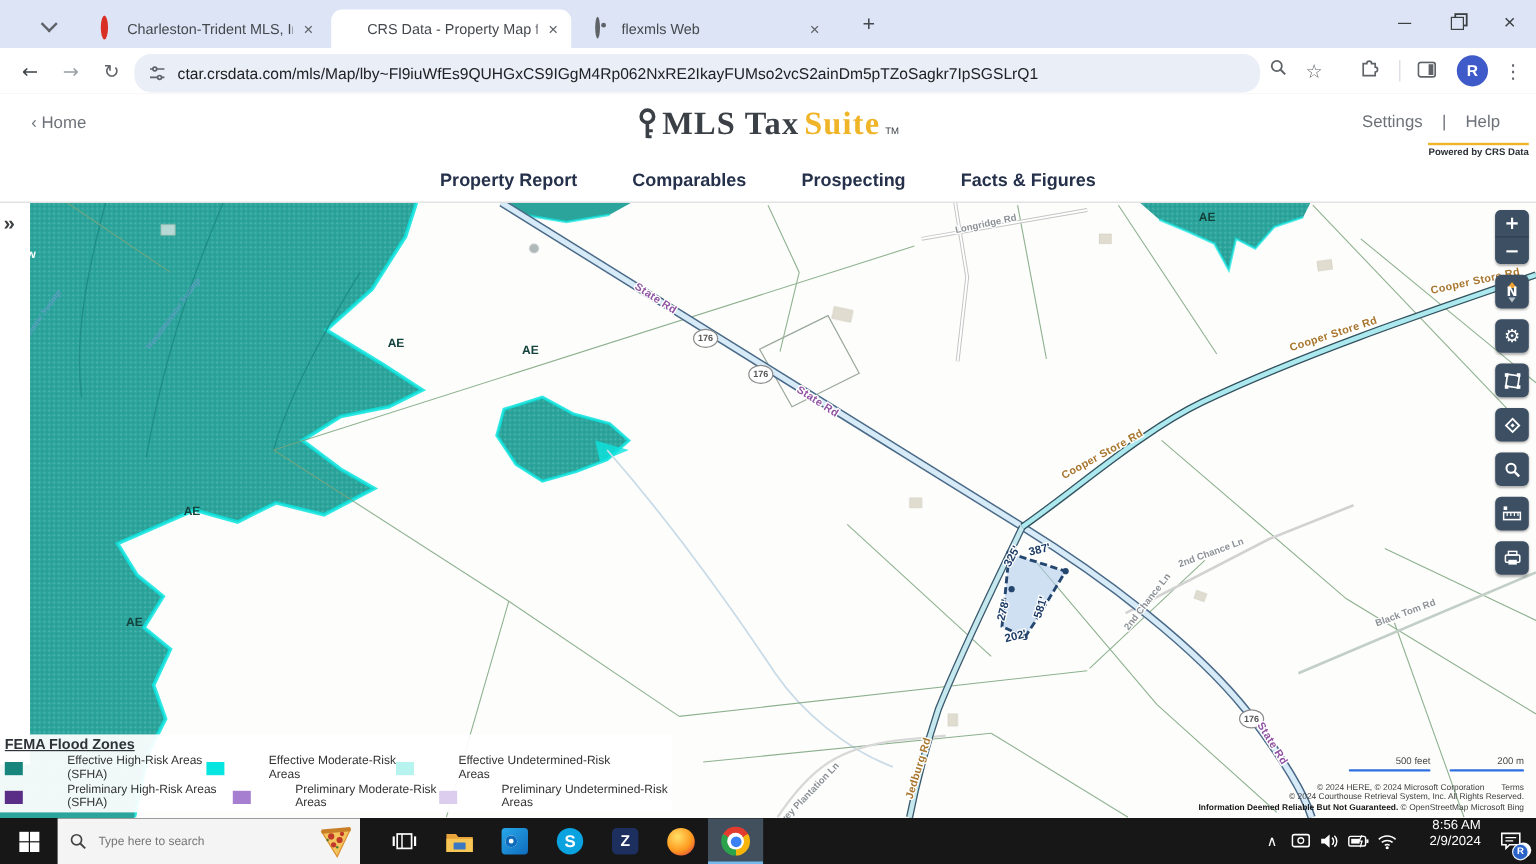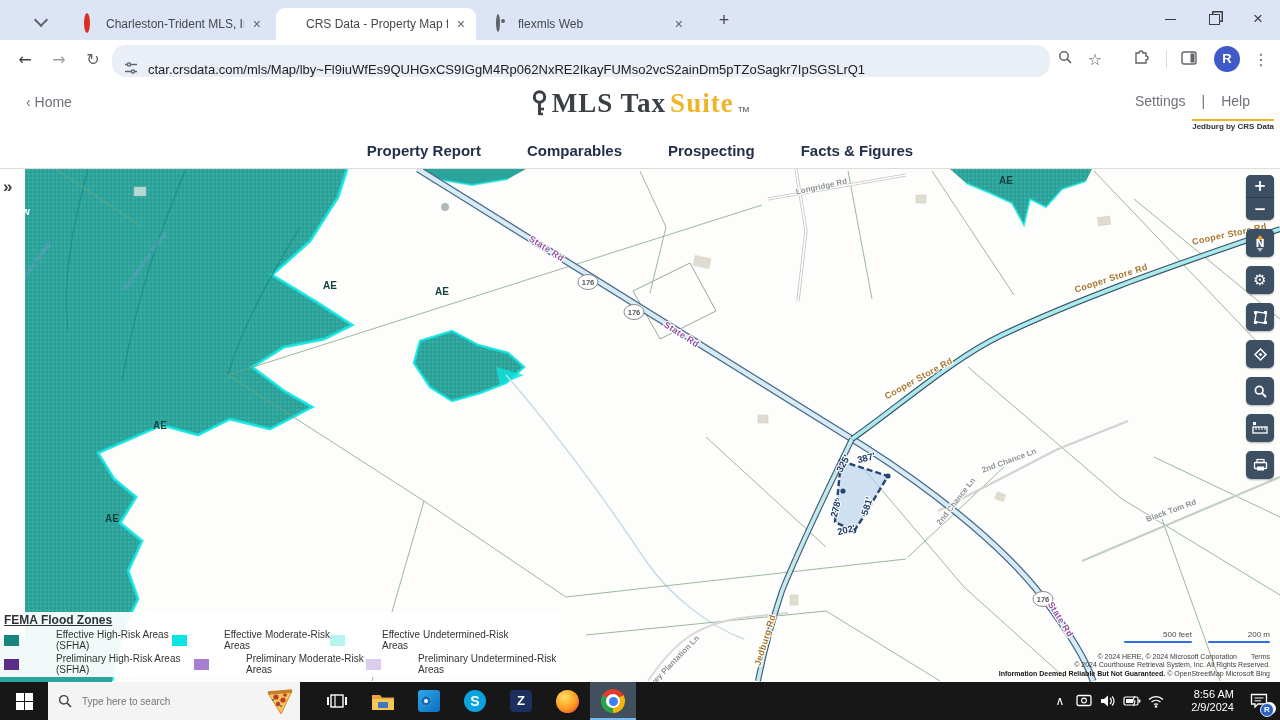--- a/index.html
+++ b/index.html
@@ -20,21 +20,21 @@
   .chev{width:8px;height:8px;border-right:2px solid #5f6368;border-bottom:2px solid #5f6368;transform:rotate(45deg);}
   .newtab{position:absolute;left:712px;top:9px;font-size:18px;color:#45494e;width:24px;height:24px;text-align:center;line-height:22px;}
   .wc{position:absolute;top:0;width:44px;height:38px;display:flex;align-items:center;justify-content:center;color:#3c4043;}
   .wc-min::after{content:"";width:11px;border-top:1.5px solid #3c4043;}
   .wc-max::after{content:"";width:9px;height:9px;border:1.5px solid #3c4043;box-shadow:3px -3px 0 -1.5px #dce4f5,3px -3px 0 0 #3c4043;}
   .wc-close{font-size:17px;}
   .toolbar{position:absolute;top:40px;left:0;width:1280px;height:38px;background:#fff;border-bottom:1px solid #e0e3e8;}
   .tbtn{position:absolute;top:7px;width:26px;height:26px;text-align:center;line-height:26px;font-size:16px;color:#5f6368;
         font-family:"DejaVu Sans",sans-serif;border-radius:50%;}
   .addr{position:absolute;left:112px;top:5px;width:938px;height:28px;background:#e9eef7;border-radius:14px;
-        display:flex;align-items:flex-start;padding:16px 12px;box-sizing:border-box;}
+        display:flex;align-items:center;padding:16px 12px;box-sizing:border-box;}
   .addr input{border:none;background:transparent;outline:none;font-size:13px;color:#202124;width:100%;
         font-family:"Liberation Sans",sans-serif;}
   .avatar{position:absolute;left:1214px;top:6px;width:26px;height:26px;border-radius:50%;background:#3f5bc9;color:#fff;
         font-size:13px;font-weight:700;text-align:center;line-height:26px;}
   .vdiv{position:absolute;left:1166px;top:10px;height:18px;border-left:1px solid #d5d9e0;}
   
   .siteheader{position:absolute;top:78px;left:0;width:1280px;height:54px;background:#fff;}
   .home{position:absolute;left:26px;top:16px;font-size:14px;color:#6d7178;}
   .hdr-right{position:absolute;right:30px;top:15px;font-size:14px;color:#6d7178;display:flex;gap:16px;}
   .logo{position:absolute;left:0;right:0;top:10px;display:flex;flex-direction:column;align-items:center;}
@@ -84,21 +84,21 @@
   .taskbar{position:absolute;top:682px;left:0;width:1280px;height:38px;background:#171717;display:flex;align-items:stretch;z-index:10;}
   .tb-start{width:48px;display:flex;align-items:center;justify-content:center;}
   .tb-search{width:252px;background:#f4f4f4;display:flex;align-items:center;padding:0 6px 0 10px;box-sizing:border-box;}
   .tb-search input{border:none;background:transparent;outline:none;font-size:10px;color:#a16207;width:160px;margin-left:8px;
         font-family:Liberation Sans, sans-serif;}
   .tb-ico{width:46px;display:flex;align-items:center;justify-content:center;}
   .tb-ico.first{margin-left:14px;}
   .tb-ico.active{background:rgba(120,150,180,.45);box-shadow:inset 0 -2px 0 #76b9ed;}
   .tb-spacer{flex:1;}
   .tray-ico{width:24px;display:flex;align-items:center;justify-content:center;color:#fff;font-size:12px;}
-  .tb-clock{width:66px;display:flex;flex-direction:column;justify-content:center;align-items:flex-end;color:#fff;
+  .tb-clock{width:66px;display:flex;flex-direction:column;justify-content:flex-start;align-items:flex-end;color:#fff;
         font-size:11px;line-height:13px;padding-right:4px;}
   .tb-notif{width:42px;display:flex;align-items:center;justify-content:center;position:relative;}
   .notif-badge{position:absolute;right:4px;bottom:5px;width:13px;height:13px;border-radius:50%;background:#fff;color:#111;
         font-size:9px;font-weight:700;text-align:center;line-height:13px;}
   .chrome-ball{position:relative;width:24px;height:24px;border-radius:50%;
         background:conic-gradient(from -60deg,#e33b2e 0 120deg,#f7b50c 120deg 240deg,#2ba24c 240deg 360deg);}
   .chrome-ball::before{content:"";position:absolute;left:5px;top:5px;width:14px;height:14px;background:#fff;border-radius:50%;}
   .chrome-ball::after{content:"";position:absolute;left:7.5px;top:7.5px;width:9px;height:9px;background:#3a82f4;border-radius:50%;}
   .rbadge{position:absolute;right:6px;bottom:3px;width:12px;height:12px;border-radius:50%;background:#2962c9;border:1.5px solid #e8eef5;
         color:#fff;font-size:8px;font-weight:700;text-align:center;line-height:12px;z-index:2;}
@@ -185,21 +185,21 @@
         <svg width="17" height="28" viewBox="0 0 17 28" style="align-self:center;">
           <circle cx="8.5" cy="7" r="5.2" fill="none" stroke="#3b4046" stroke-width="3"></circle>
           <line x1="8.5" y1="12" x2="8.5" y2="25" stroke="#3b4046" stroke-width="3"></line>
           <line x1="8.5" y1="19" x2="13" y2="19" stroke="#3b4046" stroke-width="2.6"></line>
           <line x1="8.5" y1="24" x2="12" y2="24" stroke="#3b4046" stroke-width="2.6"></line>
         </svg>
         <span class="logo-mls">MLS Tax</span>
         <span class="logo-suite">Suite</span>
         <sup class="logo-tm">TM</sup>
       </div>
-      <div class="tagline">Jedburg by CRS Data</div>
+      <div class="tagline">Powered by CRS Data</div>
     </div>
     <div class="hdr-right">
       <span>Settings</span>
       <span>|</span>
       <span>Help</span>
     </div>
   </div>
 
   <div class="navbar">
     <a href="#">Property Report</a>

